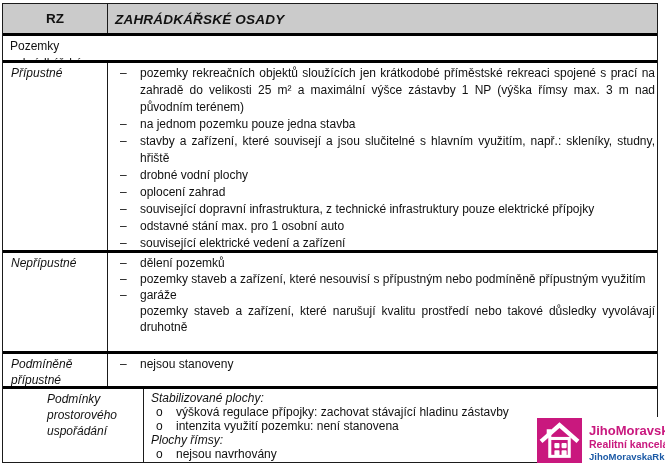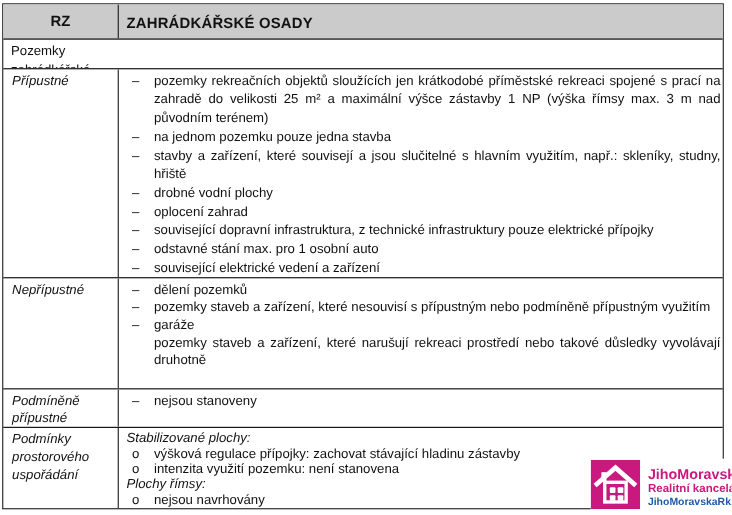--- a/index.html
+++ b/index.html
@@ -16,24 +16,24 @@
     left: 2px; top: 3px;
     width: 656px; height: 460px;
     border: 1px solid #1b1b1b;
     display: grid;
     grid-template-rows: 32px 27px 190px 101px 35px 1fr;
     background: #fff;
   }
   .row {
     display: grid;
     grid-template-columns: 105px 1fr;
-    border-bottom: 1px solid #000000;
+    border-bottom: 3px solid #000000;
     overflow: hidden;
   }
-  .row:last-child { border-bottom: none; }
+  .row:last-child { border-bottom: none; margin-left: 36px; }
   .label-cell {
     border-right: 1px solid #1b1b1b;
     padding: 2px 4px 0 8px;
     font-style: italic;
     font-size: 12px;
     line-height: 16px;
   }
   .content-cell {
     padding: 2px 2px 0 7px;
     font-size: 12px;
@@ -44,20 +44,21 @@
   .header-row .label-cell {
     font-style: normal;
     display: flex; align-items: center; justify-content: center;
     padding: 0;
     font-size: 13.5px;
   }
   .header-row .content-cell {
     display: flex; align-items: center;
     font-size: 13.5px;
     letter-spacing: 0.2px;
+    font-style: italic;
   }
   
   .li {
     display: grid;
     grid-template-columns: 20px 1fr;
     padding-left: 5px;
   }
   .li .txt { text-align: justify; }
   .bullet { text-align: left; }
   .heading { font-style: italic; }
@@ -139,21 +140,21 @@
       <div class="li">
         <span class="bullet">–</span>
         <span class="txt">pozemky staveb a zařízení, které nesouvisí s přípustným nebo podmíněně přípustným využitím</span>
       </div>
       <div class="li">
         <span class="bullet">–</span>
         <span class="txt">garáže</span>
       </div>
       <div class="li">
         <span class="bullet"></span>
-        <span class="txt">pozemky staveb a zařízení, které narušují rekreaci prostředí nebo takové důsledky vyvolávají druhotně</span>
+        <span class="txt">pozemky staveb a zařízení, které narušují kvalitu prostředí nebo takové důsledky vyvolávají druhotně</span>
       </div>
     </div>
   </div>
 
   <div class="row">
     <div class="label-cell">Podmíněně přípustné</div>
     <div class="content-cell">
       <div class="li">
         <span class="bullet">–</span>
         <span class="txt">nejsou stanoveny</span>

